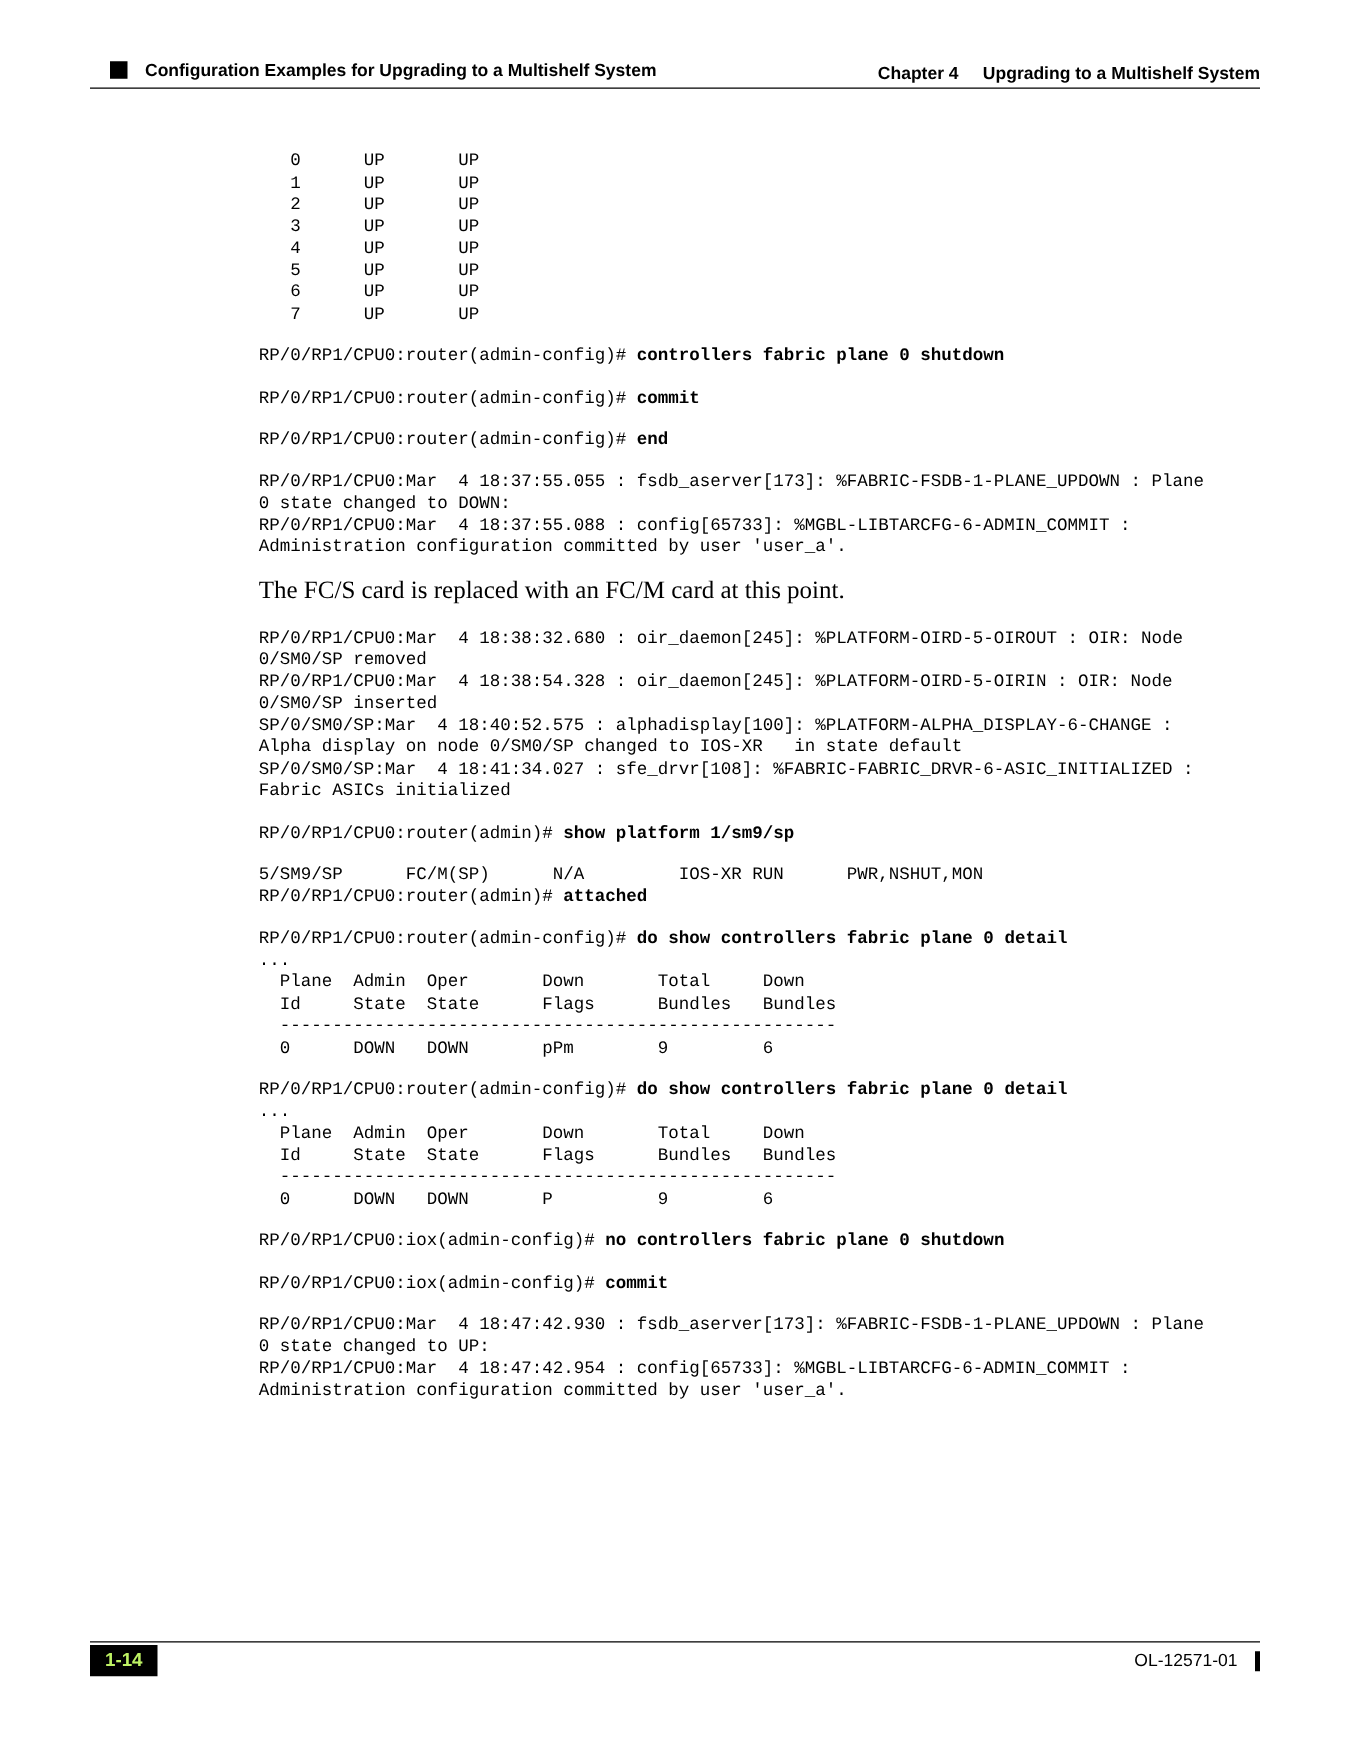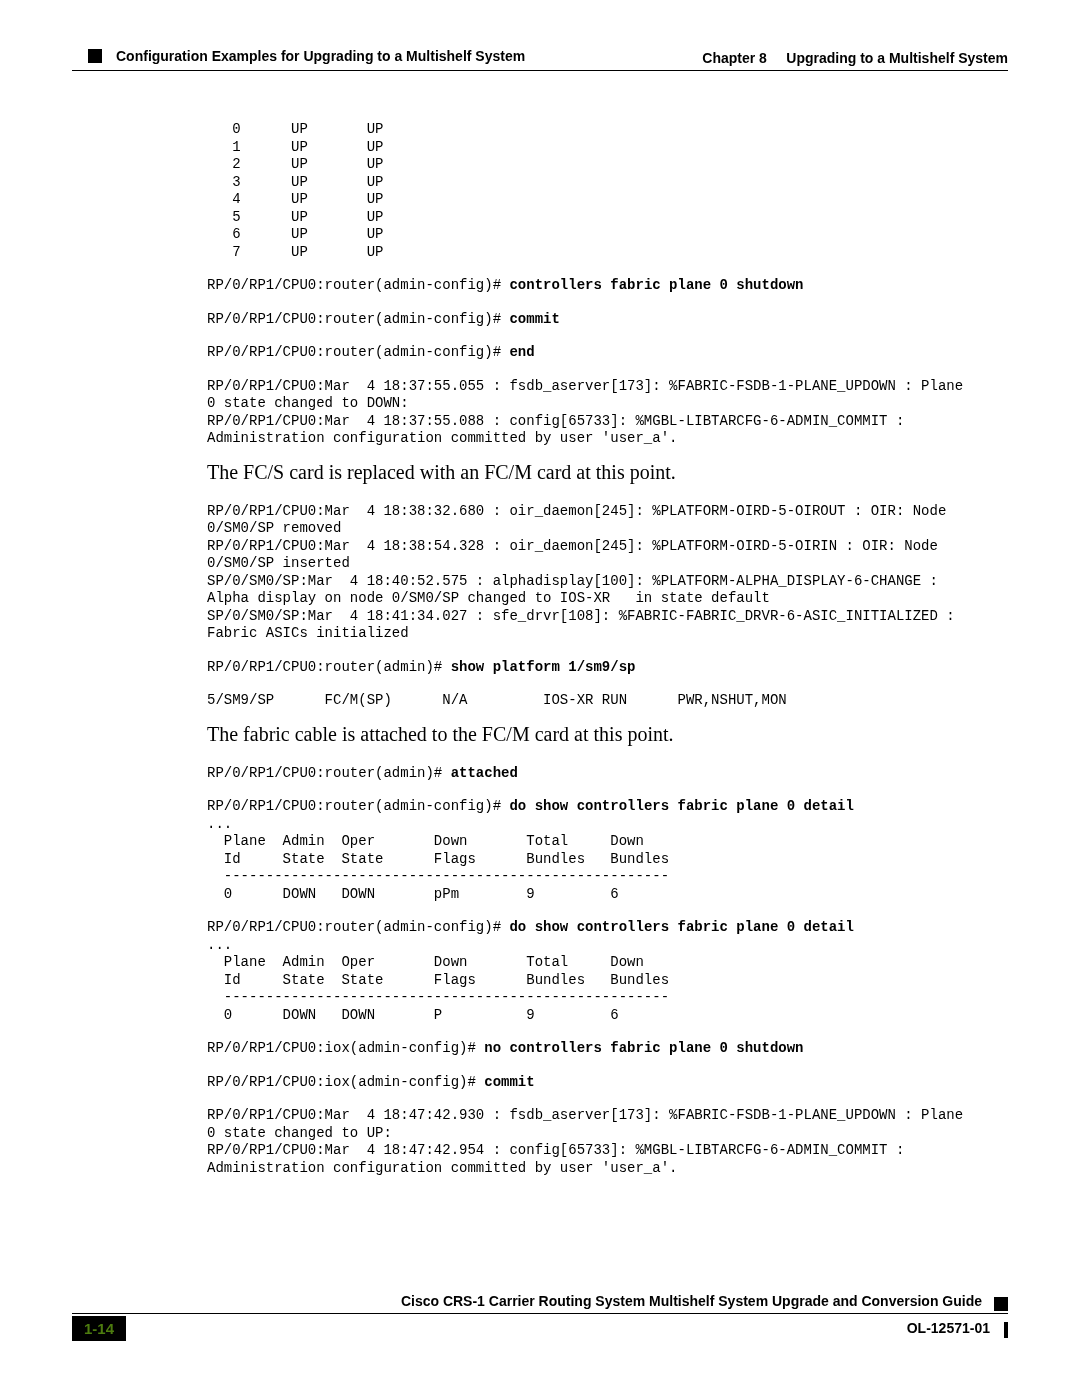--- a/index.html
+++ b/index.html
@@ -88,30 +88,30 @@
       transform: translateY(2px);
     }
     .footer-bottom {
       display: flex;
       align-items: center;
       justify-content: space-between;
       margin-top: 2px;
     }
     .page-badge {
       background: #000;
-      color: #4d7c0f;
+      color: #bef264;
       font-family: Arial, Helvetica, sans-serif;
       font-weight: bold;
       font-size: 15px;
       padding: 4px 12px;
       display: inline-block;
     }
     .footer-ol {
       font-family: Arial, Helvetica, sans-serif;
-      font-weight: bold;
+      font-weight: normal;
       font-size: 14px;
     }
     .footer-ol-bar {
       width: 4px;
       height: 16px;
       background: #000;
       display: inline-block;
       margin-left: 10px;
       vertical-align: middle;
     }
@@ -124,21 +124,21 @@
 </head>
 <body>
 
 <div class="page">
   <div class="header">
     <div class="header-left">
       <span class="sq-marker"></span>
       <span>Configuration Examples for Upgrading to a Multishelf System</span>
     </div>
     <div class="header-right">
-      <span>Chapter 8</span>
+      <span>Chapter 4</span>
       <span>&nbsp;&nbsp;&nbsp;</span>
       <span>Upgrading to a Multishelf System</span>
     </div>
   </div>
   <hr class="hr-under-header">
 
   <div class="content">
 
     <pre class="mono">   0      UP       UP
    1      UP       UP
@@ -174,21 +174,20 @@
 Alpha display on node 0/SM0/SP changed to IOS-XR   in state default
 SP/0/SM0/SP:Mar  4 18:41:34.027 : sfe_drvr[108]: %FABRIC-FABRIC_DRVR-6-ASIC_INITIALIZED : 
 Fabric ASICs initialized</pre>
 
     <div class="spacer-md"></div>
     <pre class="mono"><span>RP/0/RP1/CPU0:router(admin)# </span><span class="bold">show platform 1/sm9/sp</span></pre>
 
     <div class="spacer-md"></div>
     <pre class="mono">5/SM9/SP      FC/M(SP)      N/A         IOS-XR RUN      PWR,NSHUT,MON</pre>
 
-    <p class="body">The fabric cable is attached to the FC/M card at this point.</p>
 
     <pre class="mono"><span>RP/0/RP1/CPU0:router(admin)# </span><span class="bold">attached</span></pre>
 
     <div class="spacer-md"></div>
     <pre class="mono"><span>RP/0/RP1/CPU0:router(admin-config)# </span><span class="bold">do show controllers fabric plane 0 detail</span></pre>
     <pre class="mono">...
   Plane  Admin  Oper       Down       Total     Down
   Id     State  State      Flags      Bundles   Bundles
   -----------------------------------------------------
   0      DOWN   DOWN       pPm        9         6</pre>
@@ -210,24 +209,20 @@
     <div class="spacer-md"></div>
     <pre class="mono">RP/0/RP1/CPU0:Mar  4 18:47:42.930 : fsdb_aserver[173]: %FABRIC-FSDB-1-PLANE_UPDOWN : Plane 
 0 state changed to UP:
 RP/0/RP1/CPU0:Mar  4 18:47:42.954 : config[65733]: %MGBL-LIBTARCFG-6-ADMIN_COMMIT : 
 Administration configuration committed by user 'user_a'.</pre>
 
   </div>
 </div>
 
 <div class="footer">
-  <div class="footer-guide-row">
-    <span class="footer-guide-text">Cisco CRS-1 Carrier Routing System Multishelf System Upgrade and Conversion Guide</span>
-    <span class="footer-sq"></span>
-  </div>
   <hr class="footer-line">
   <div class="footer-bottom">
     <span class="page-badge">1-14</span>
     <span>
       <span class="footer-ol">OL-12571-01</span>
       <span class="footer-ol-bar"></span>
     </span>
   </div>
 </div>
 

